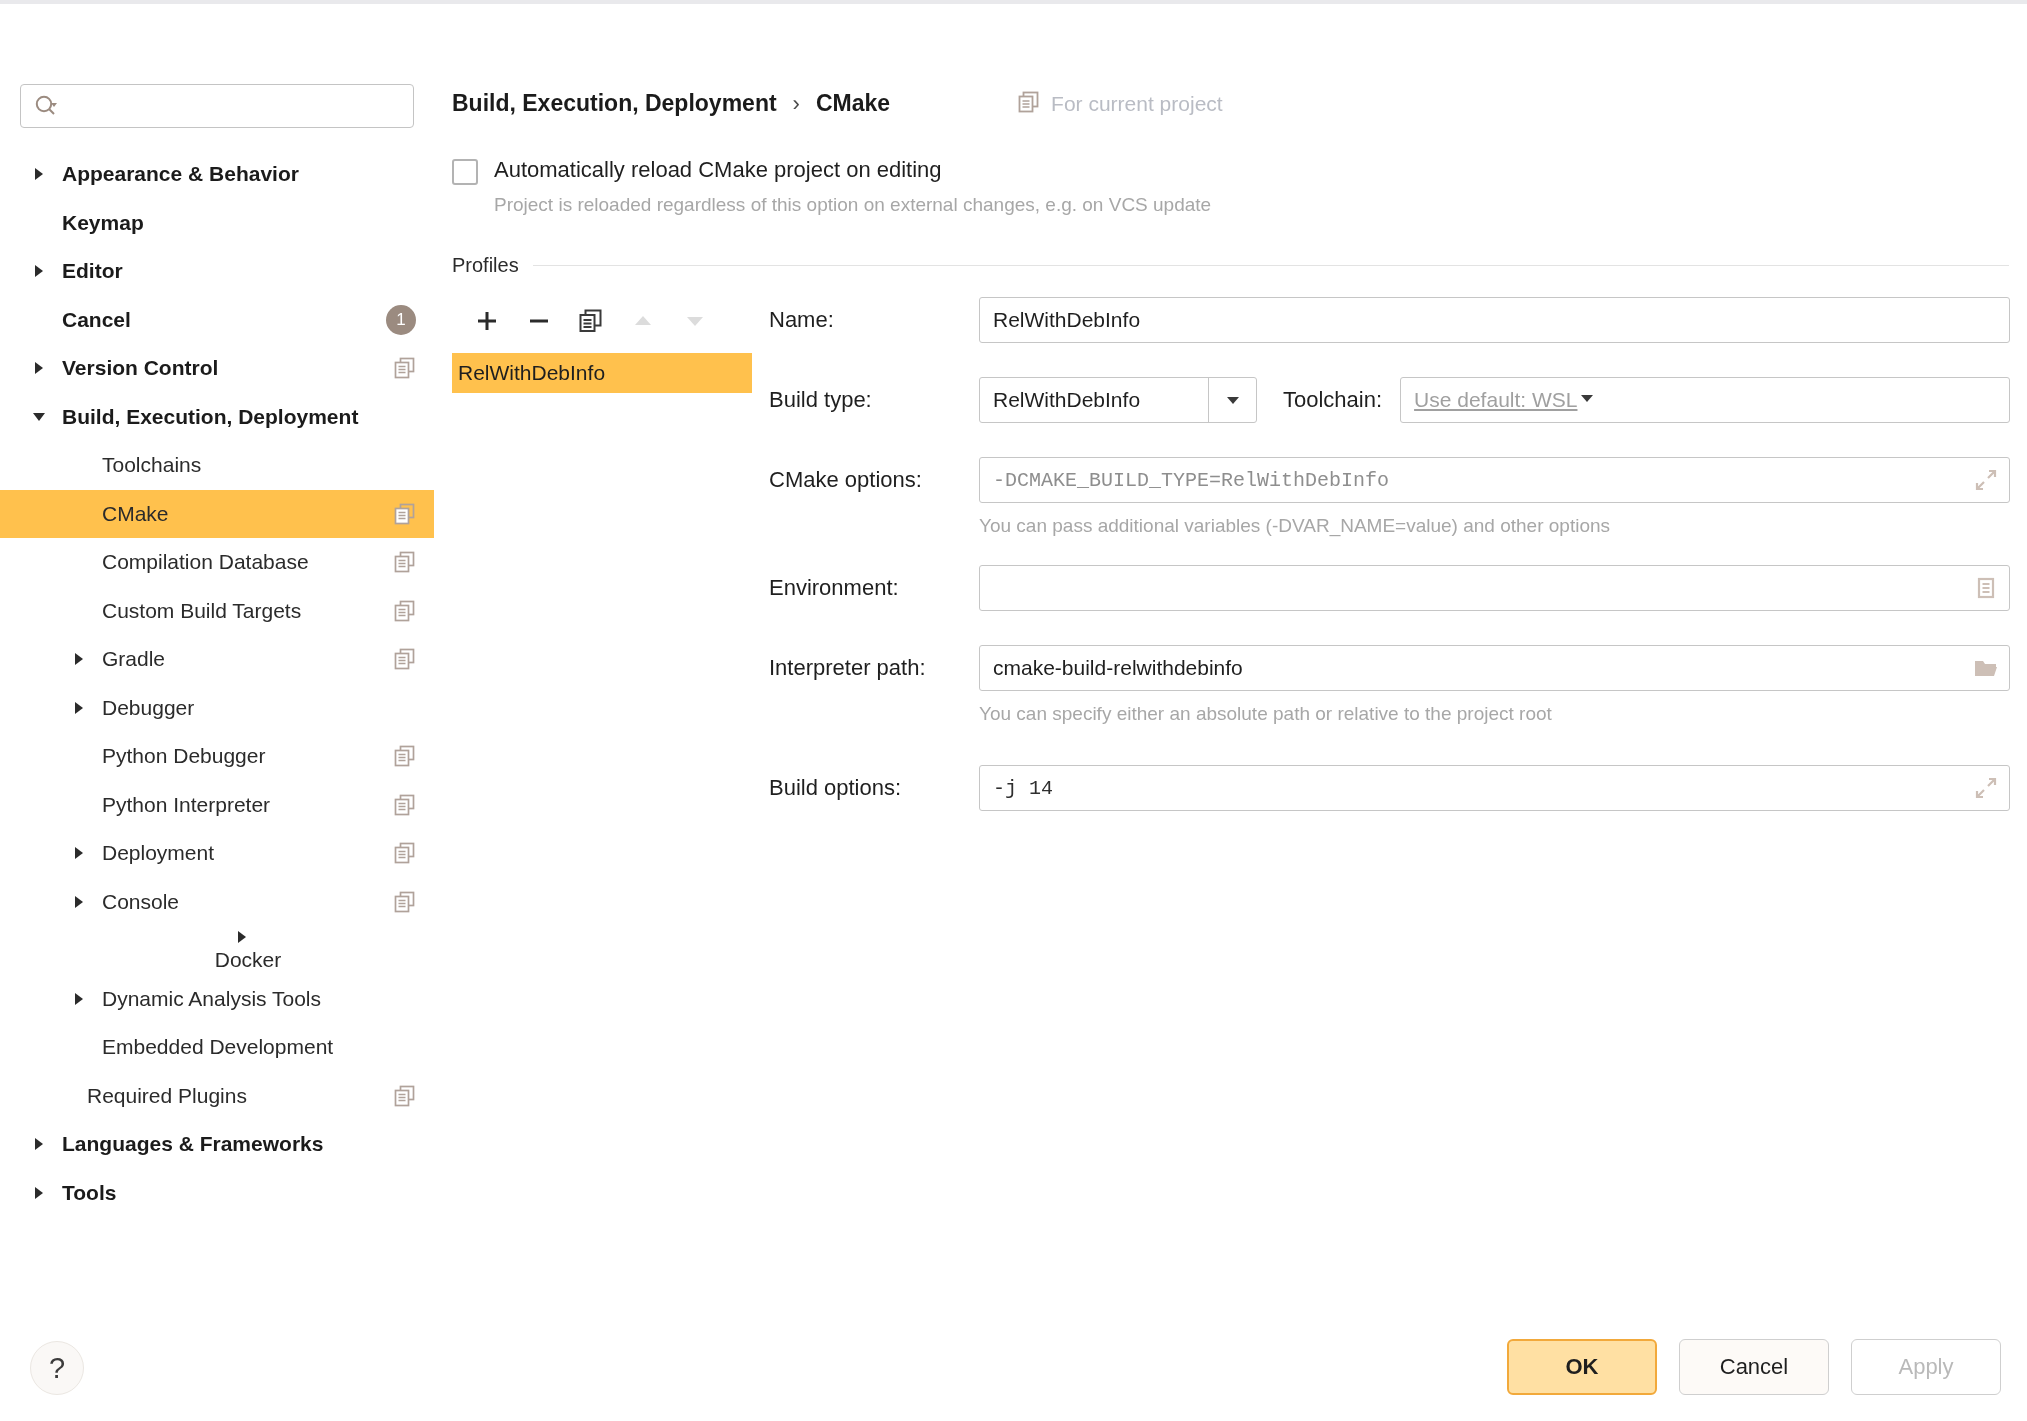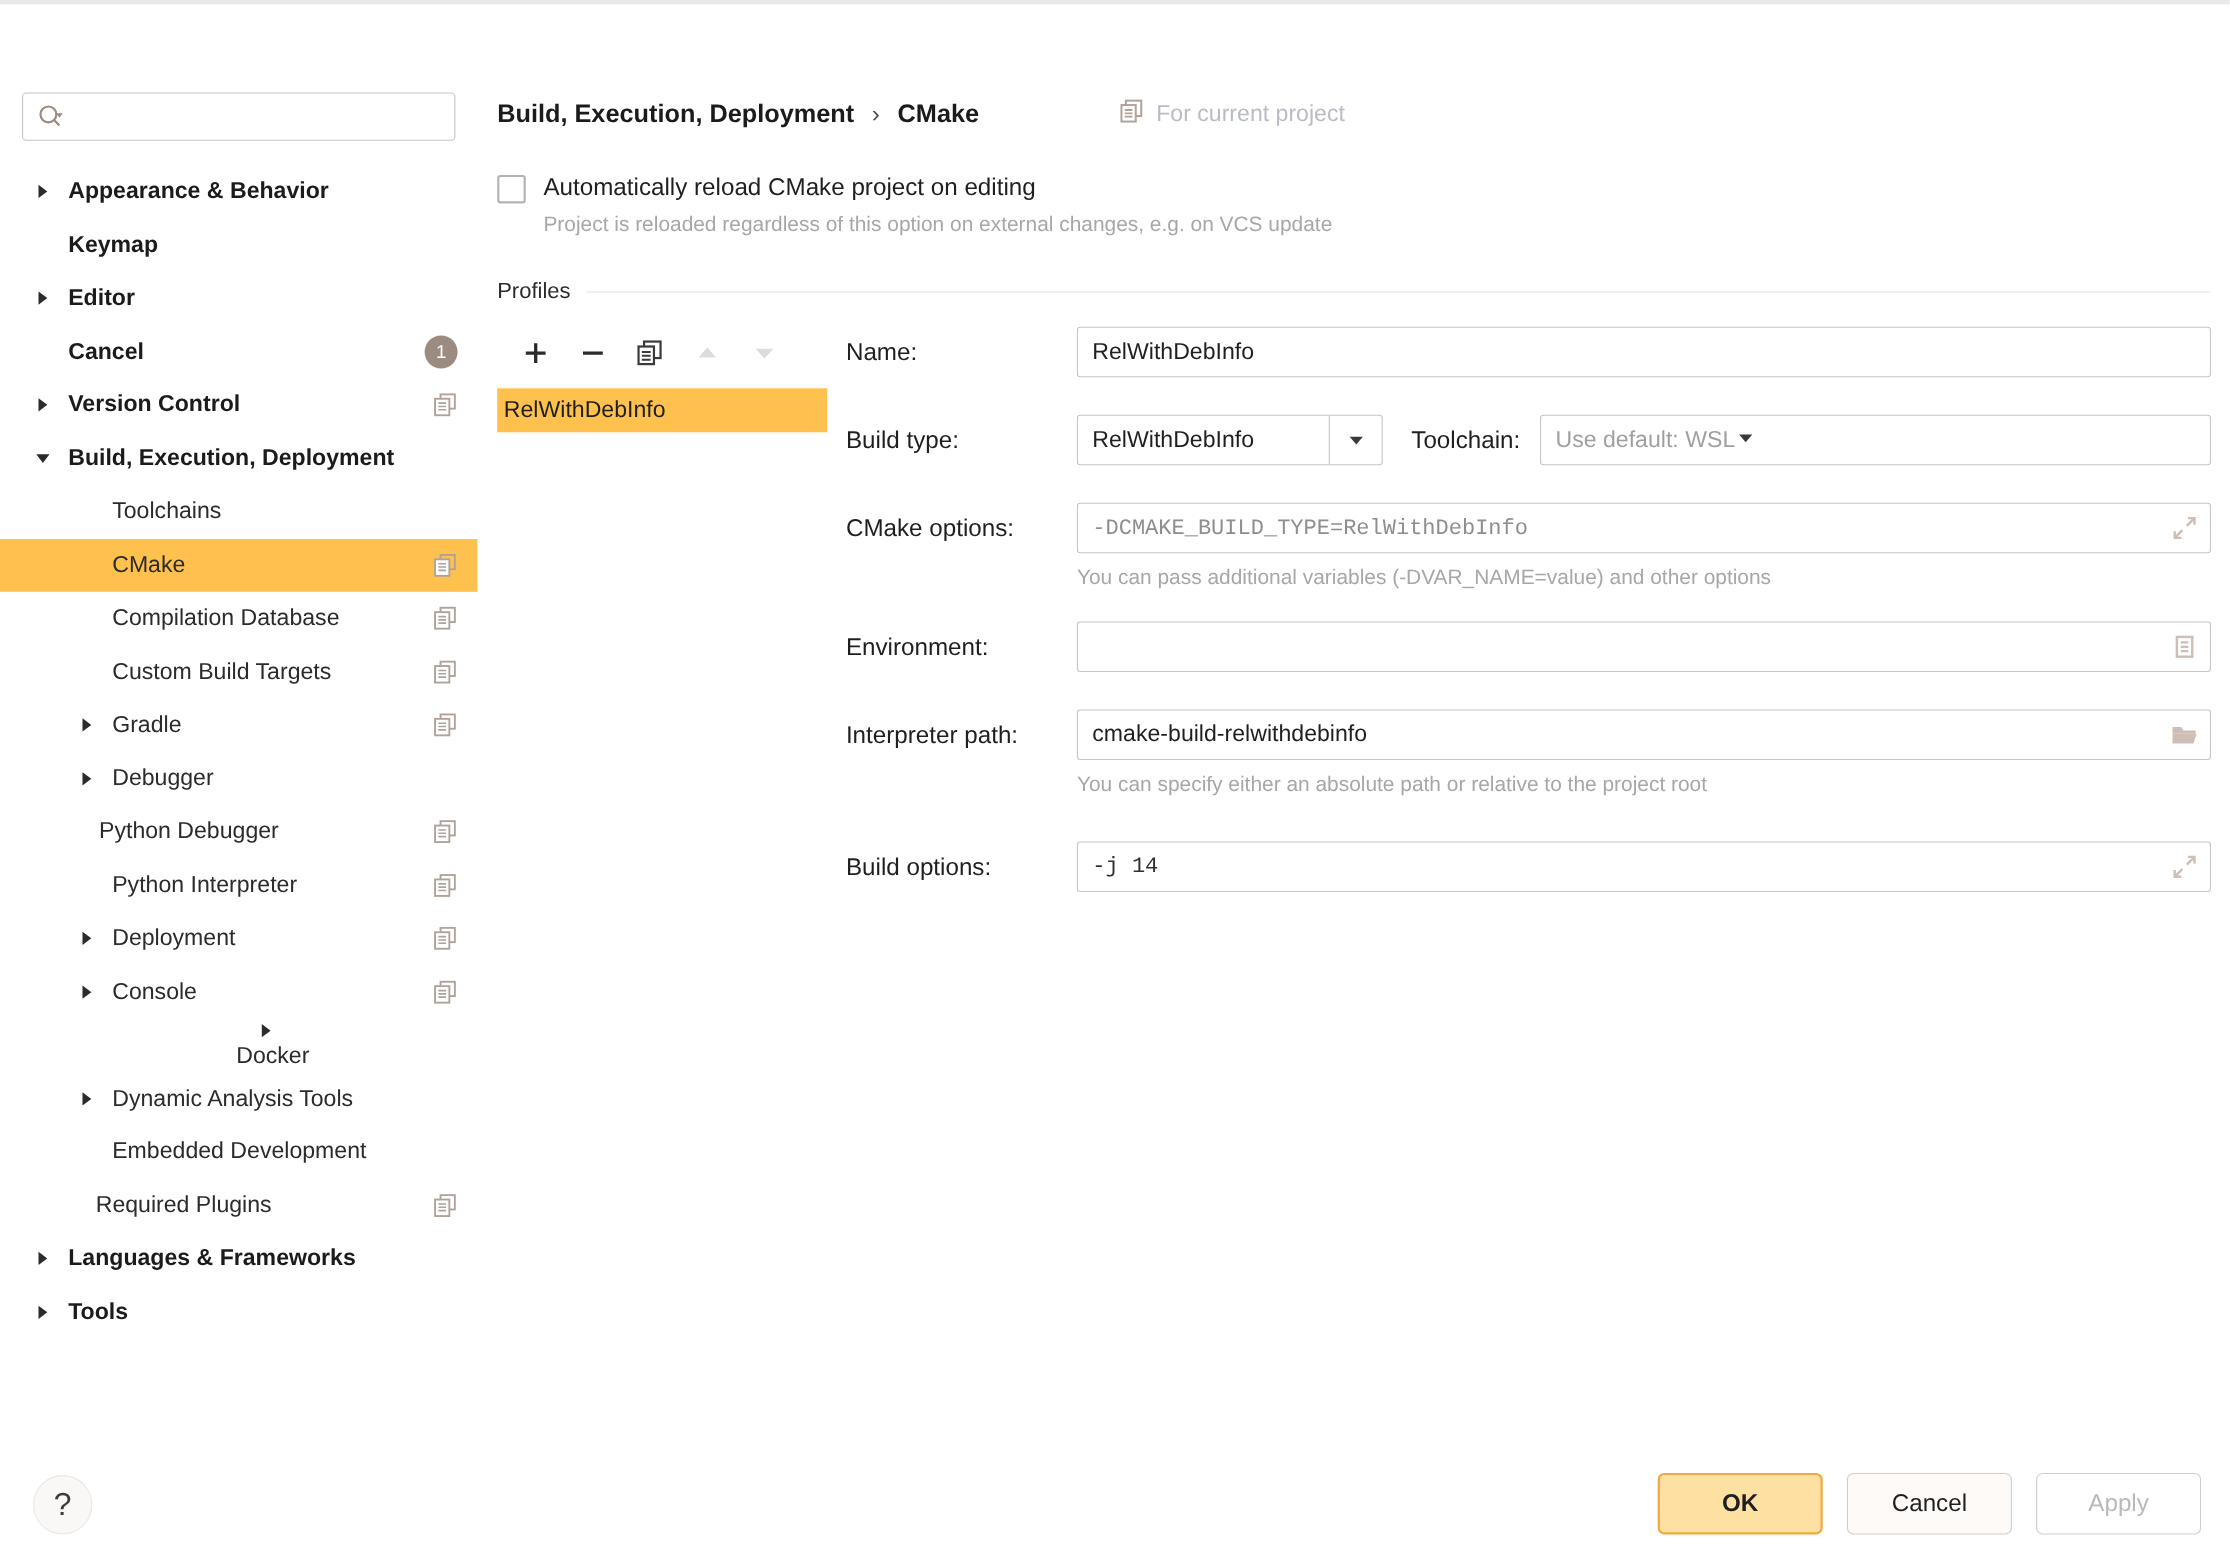--- a/index.html
+++ b/index.html
@@ -81,21 +81,21 @@
   .pitem { height: 40px; display: flex; align-items: center; padding-left: 6px;
            font-size: 21px; color: #1f1f1f; cursor: pointer; }
   .pitem.sel { background: #ffc14d; }
 
   .form { flex: 1; margin-left: 17px; padding-right: 17px; }
   .frow { display: flex; align-items: center; }
   .flabel { font-size: 22px; color: #1f1f1f; width: 210px; flex: 0 0 auto; }
   .finput { flex: 1; height: 46px; border: 1px solid #c6c6c6; border-radius: 3px;
             background: #fff; display: flex; align-items: center; position: relative; }
   .fval { font-size: 21px; color: #1f1f1f; padding-left: 13px; white-space: nowrap; }
-  .fval.gray { color: #a0a0a0; }
+  .fval.gray { color: #a0a0a0; text-decoration: underline; }
   .fval.mono { font-family: "Liberation Mono", "DejaVu Sans Mono", monospace; font-size: 20px; color: #8e8e8e; }
   .fhint { font-size: 19px; color: #a7a7a7; margin-left: 210px; margin-top: 12px; }
   .fbtn { position: absolute; right: 0; top: 0; bottom: 0; width: 46px;
           display: flex; align-items: center; justify-content: center; cursor: pointer; }
   .combo { width: 278px; flex: 0 0 auto; }
   .combo .arrowbox { position: absolute; right: 0; top: 0; bottom: 0; width: 48px;
                      border-left: 1px solid #c6c6c6; display: flex;
                      align-items: center; justify-content: center; cursor: pointer; }
   .tclabel { font-size: 22px; color: #1f1f1f; margin: 0 18px 0 26px; flex: 0 0 auto; }
 
@@ -238,21 +238,21 @@
           <span class="twist">
             <svg width="16" height="16" viewBox="0 0 16 16">
               <path d="M4 2 L12 8 L4 14 Z" fill="#2b2b2b"></path>
             </svg>
           </span>
           <span class="tlabel" style="margin-left: 12px;">Debugger</span>
           <span class="spacer"></span>
         </div>
         <div class="tnode lvl1" style="padding-left: 68px;">
           <span class="twist"></span>
-          <span class="tlabel" style=" text-align: right;">Python Debugger</span>
+          <span class="tlabel" style="margin-left: 12px; text-align: right;">Python Debugger</span>
           <span class="spacer"></span>
           <span class="copyicon"><svg width="22" height="22" viewBox="0 0 22 22">
               <rect x="6.5" y="1.5" width="13" height="13" fill="none" stroke="#b0a29a" stroke-width="1.7"></rect>
               <rect x="1.5" y="5.5" width="13" height="15" fill="#fff" stroke="#b0a29a" stroke-width="1.7"></rect>
               <path d="M4.5 9.5h7 M4.5 12.5h7 M4.5 15.5h7" stroke="#b0a29a" stroke-width="1.5"></path>
             </svg></span>
         </div>
         <div class="tnode lvl1" style="padding-left: 68px;">
           <span class="twist"></span>
           <span class="tlabel" style="margin-left: 12px;">Python Interpreter</span>

